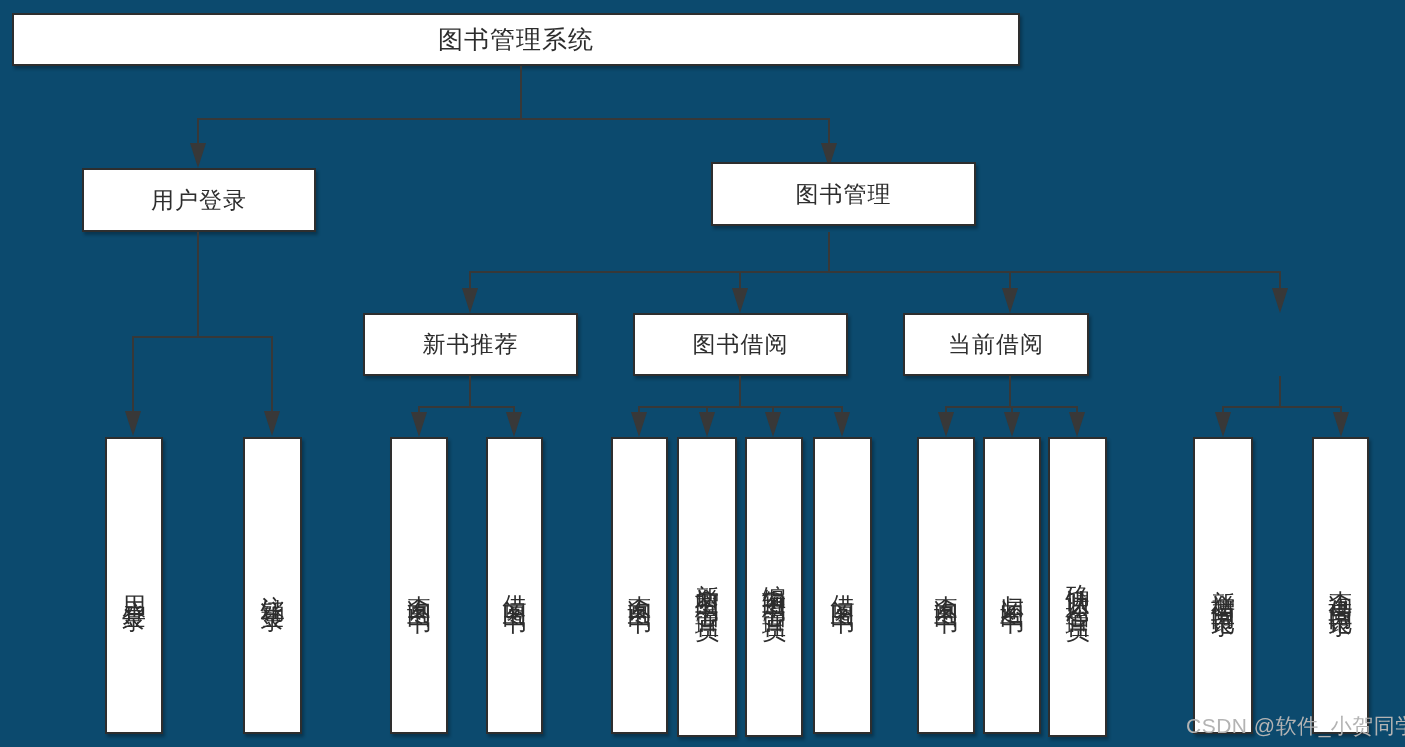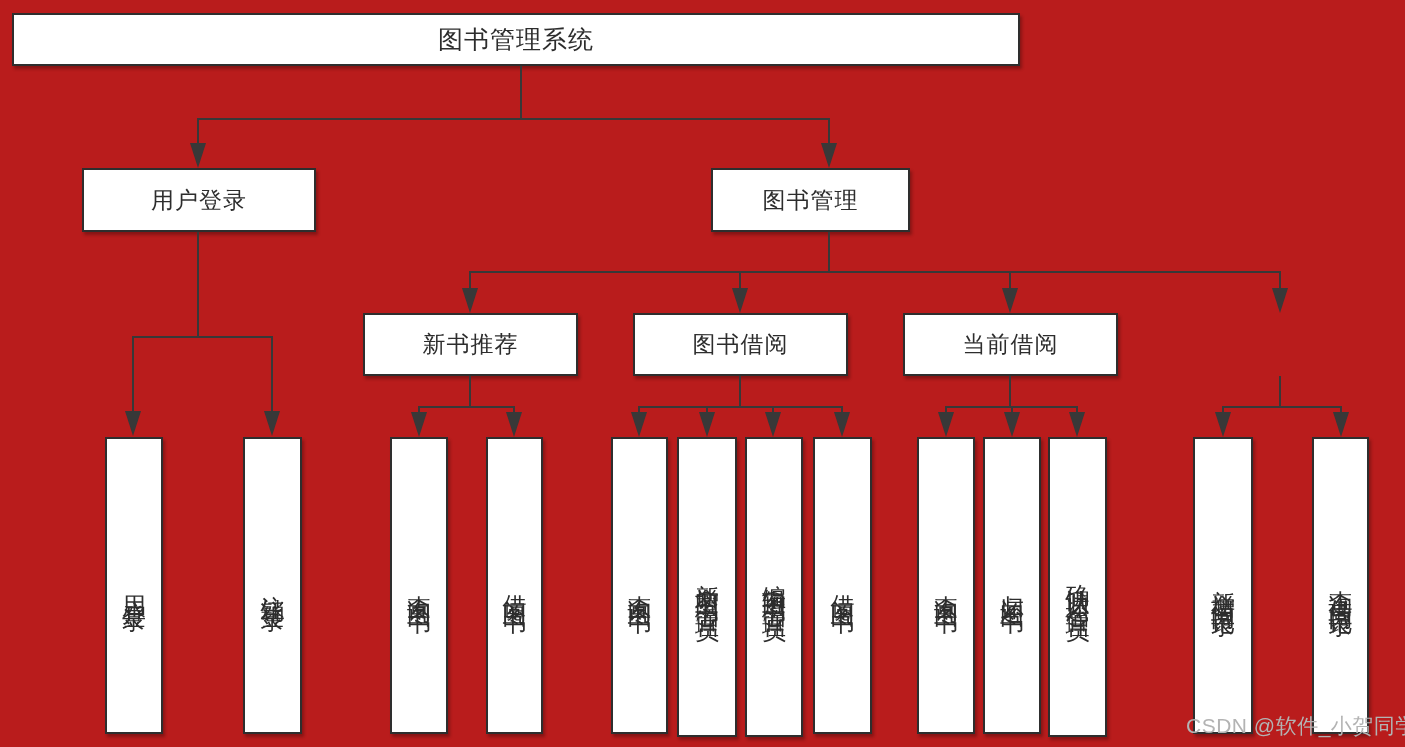--- a/index.html
+++ b/index.html
@@ -1,17 +1,17 @@
 <!DOCTYPE html>
 <html><head>
 <meta charset="utf-8">
 <style>
   html,body { margin:0; padding:0; background:#fff; }
   #canvas {
-    position:relative; width:1405px; height:747px; background:#b91c1c;
+    position:relative; width:1405px; height:747px; background:#0c4a6e;
     font-family:"Liberation Sans","DejaVu Sans",sans-serif; overflow:hidden;text-align:right;
   }
   .node {
     position:absolute; box-sizing:border-box; background:#ffffff;
     border:2px solid #2e2e2e; box-shadow:2px 3px 3px rgba(0,0,0,0.28);
     display:flex; align-items:center; justify-content:center;
     color:#2d2d2d;
   }
   .hnode { font-size:23px; letter-spacing:1px; }
   .title { font-size:25px; }
@@ -44,21 +44,21 @@
   <div class="vl" style="left:520px;top:66px;height:53px;"></div>
   <div class="hl" style="left:197px;top:118px;width:633px;"></div>
   <div class="vl" style="left:197px;top:118px;height:26px;"></div>
   <div class="ah" style="left:190px;top:143px;"></div>
   <div class="vl" style="left:828px;top:118px;height:26px;"></div>
   <div class="ah" style="left:821px;top:143px;"></div>
 
   <div class="node hnode" style="left:82px;top:168px;width:234px;height:64px;">
     <span>用户登录</span>
   </div>
-  <div class="node hnode" style="left:711px;top:168px;width:199px;height:64px;">
+  <div class="node hnode" style="left:711px;top:162px;width:265px;height:64px;">
     <span>图书管理</span>
   </div>
 
   <div class="vl" style="left:197px;top:232px;height:106px;"></div>
   <div class="hl" style="left:132px;top:336px;width:141px;"></div>
   <div class="vl" style="left:132px;top:336px;height:75px;"></div>
   <div class="ah" style="left:125px;top:411px;"></div>
   <div class="vl" style="left:271px;top:336px;height:75px;"></div>
   <div class="ah" style="left:264px;top:411px;"></div>
 
@@ -72,21 +72,21 @@
   <div class="ah" style="left:1002px;top:288px;"></div>
   <div class="vl" style="left:1279px;top:271px;height:18px;"></div>
   <div class="ah" style="left:1272px;top:288px;"></div>
 
   <div class="node hnode" style="left:633px;top:313px;width:215px;height:63px;">
     <span>图书借阅</span>
   </div>
   <div class="node hnode" style="left:363px;top:313px;width:215px;height:63px;">
     <span>新书推荐</span>
   </div>
-  <div class="node hnode" style="left:903px;top:313px;width:215px;height:63px;">
+  <div class="node hnode" style="left:903px;top:313px;width:186px;height:63px;">
     <span>当前借阅</span>
   </div>
 
   <div class="vl" style="left:469px;top:376px;height:32px;"></div>
   <div class="hl" style="left:418px;top:406px;width:97px;"></div>
   <div class="vl" style="left:418px;top:406px;height:8px;"></div>
   <div class="ah" style="left:411px;top:412px;"></div>
   <div class="vl" style="left:513px;top:406px;height:8px;"></div>
   <div class="ah" style="left:506px;top:412px;"></div>
 

